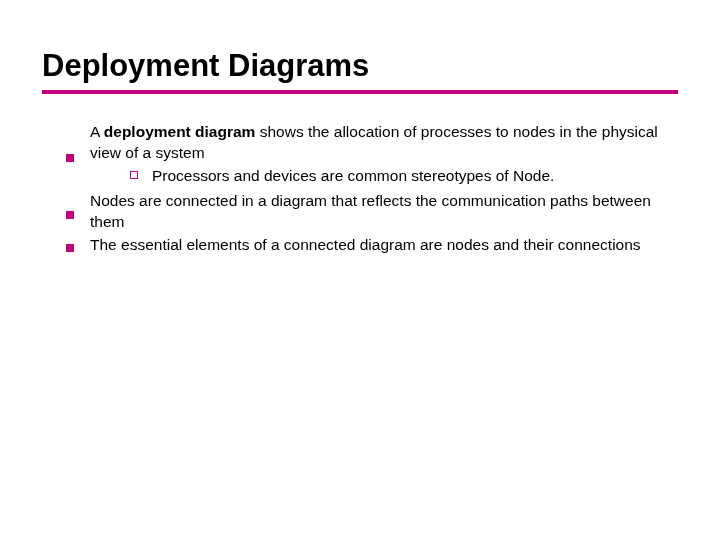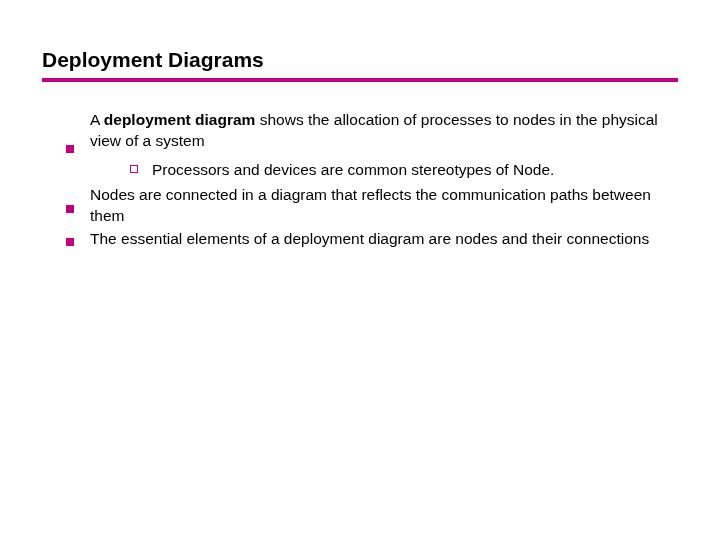--- a/index.html
+++ b/index.html
@@ -5,21 +5,21 @@
   * { margin: 0; padding: 0; box-sizing: border-box; }
   body {
     width: 720px;
     height: 540px;
     background: #fff;
     font-family: Arial, Helvetica, sans-serif;
     color: #000;
     padding: 48px 42px 0 42px;
   }
   .title {
-    font-size: 21px;
+    font-size: 31px;
     font-weight: bold;
     color: #000;
     margin-bottom: 6px;
   }
   .rule {
     height: 4px;
     background: #c0007f;
     margin-bottom: 28px;
   }
   .content {
@@ -40,21 +40,21 @@
   }
   .item-text {
     font-size: 15.5px;
     line-height: 1.35;
     color: #000;
   }
   .sub {
     display: flex;
     align-items: flex-start;
     margin-left: 40px;
-    margin-top: 8px;
+    margin-top: 2px;
     margin-bottom: 2px;
   }
   .bullet-open {
     width: 8px;
     height: 8px;
     border: 1.5px solid #c0007f;
     background: transparent;
     flex-shrink: 0;
     margin-top: 5px;
     margin-right: 14px;
@@ -83,17 +83,17 @@
   <div class="item">
     <div class="bullet-sq"></div>
     <div class="item-text">
       <span>Nodes are connected in a diagram that reflects the communication paths between them</span>
     </div>
   </div>
 
   <div class="item">
     <div class="bullet-sq"></div>
     <div class="item-text">
-      <span>The essential elements of a deployment diagram are nodes and their connections</span>
+      <span>The essential elements of a connected diagram are nodes and their connections</span>
     </div>
   </div>
 
 </div>
 
 </body></html>

